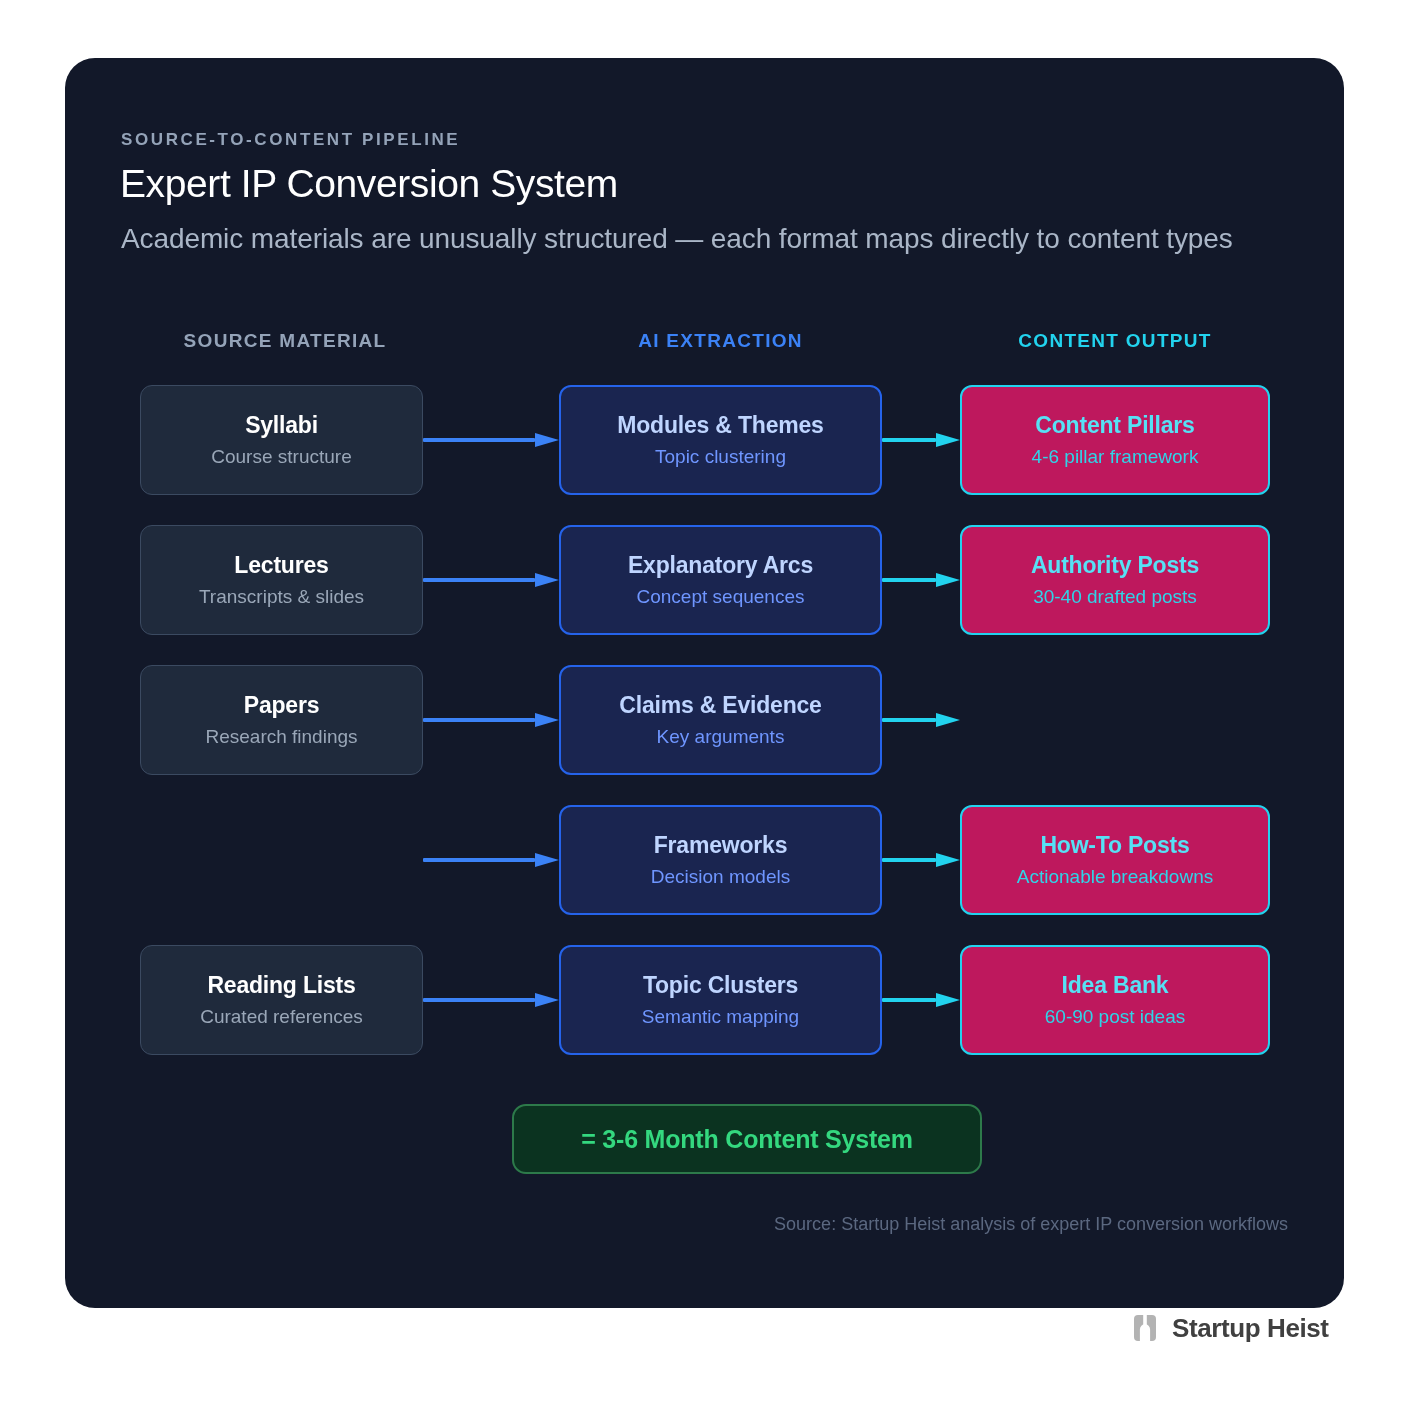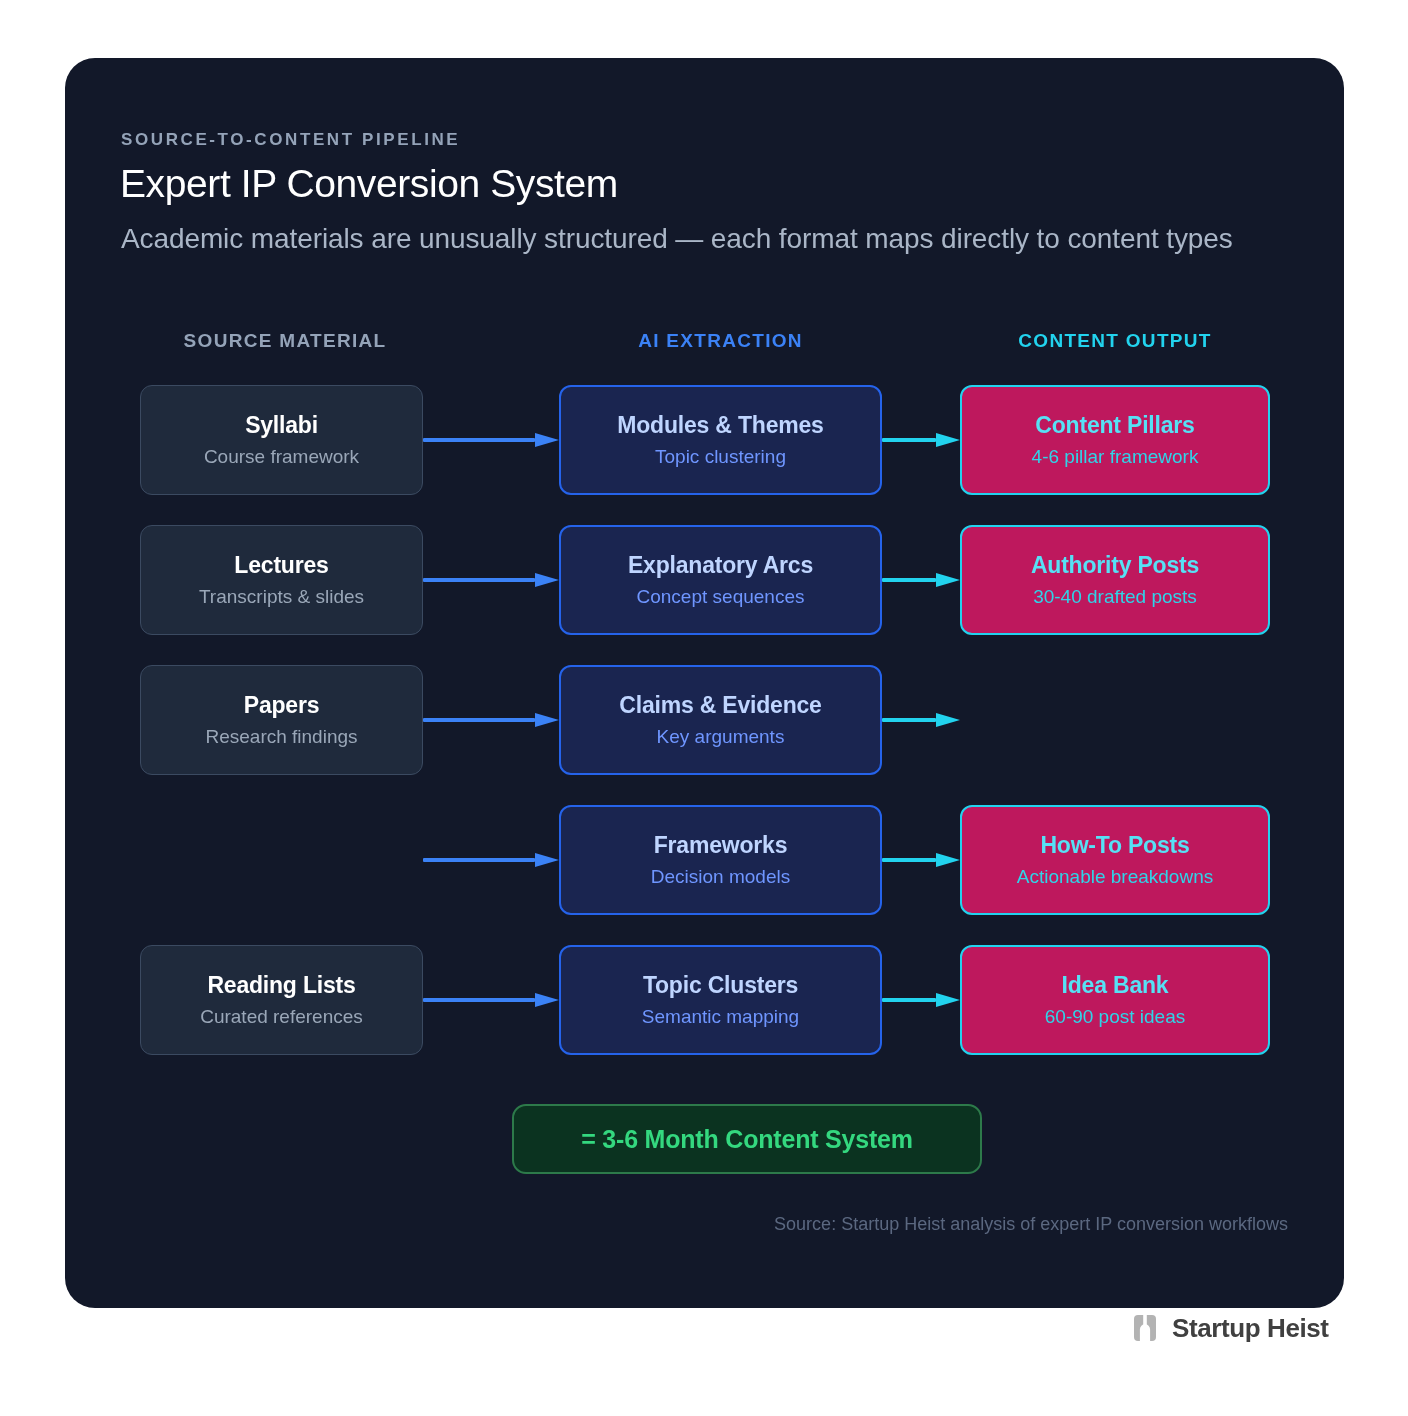--- a/index.html
+++ b/index.html
@@ -245,21 +245,21 @@
       <div class="col-head c1">SOURCE MATERIAL</div>
       <div class="col-head c2">AI EXTRACTION</div>
       <div class="col-head c3">CONTENT OUTPUT</div>
     </div>
 
     <div class="rows">
 
       <div class="row">
         <div class="box source">
           <div class="b-title">Syllabi</div>
-          <div class="b-sub">Course framework</div>
+          <div class="b-sub">Course structure</div>
         </div>
         <div class="arrow a1">
           <span class="shaft"></span>
           <span class="head"></span>
         </div>
         <div class="box extract">
           <div class="b-title">Modules &amp; Themes</div>
           <div class="b-sub">Topic clustering</div>
         </div>
         <div class="arrow a2">

